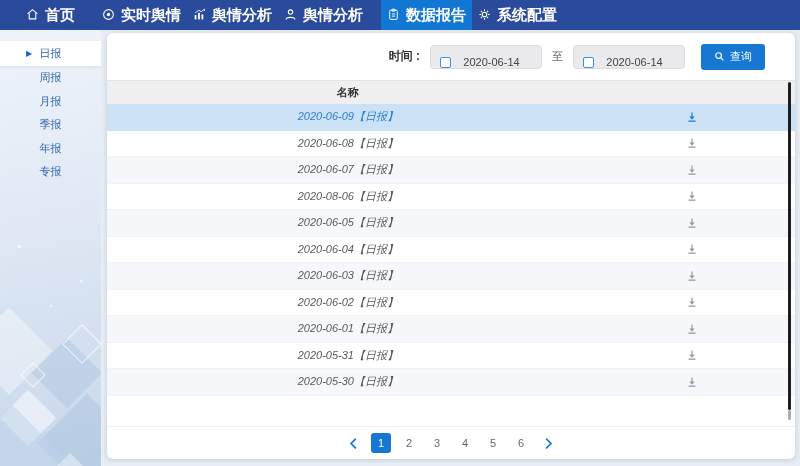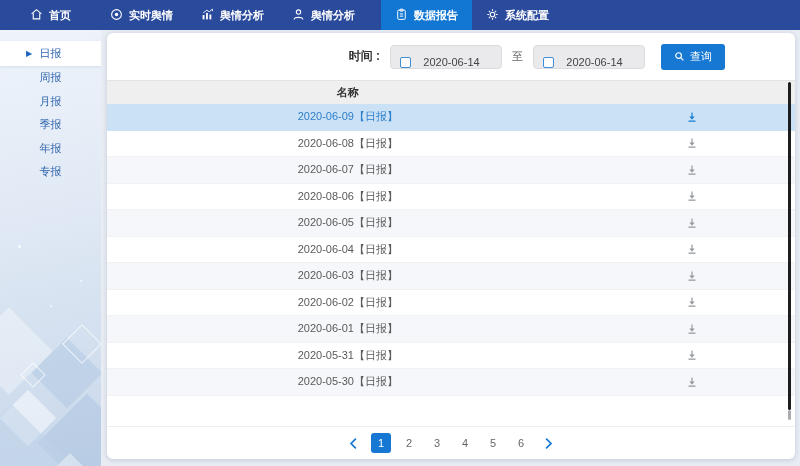--- a/index.html
+++ b/index.html
@@ -11,21 +11,21 @@
     overflow:hidden;
   }
 
   
   .navbar {
     position:absolute; top:0; left:0; width:800px; height:30px;
     background:#2a4a9c; display:flex; align-items:stretch; padding-left:5px;
   }
   .nav-item {
     width:91px; display:flex; align-items:center; justify-content:center;
-    gap:6px; color:#fff; font-size:11px; font-weight:700; cursor:pointer;
+    gap:6px; color:#fff; font-size:15px; font-weight:700; cursor:pointer;
     white-space:nowrap;
   }
   .nav-item.active { background:#1277d3;margin-left:12px; }
   .nav-item svg { flex:0 0 auto; }
 
   
   .sidebar {
     position:absolute; top:30px; left:0; width:101px; height:436px;
     background:linear-gradient(168deg,#eff4fb 0%,#dfe8f4 45%,#c7d7ea 100%);
     overflow:hidden;
@@ -50,21 +50,21 @@
   .card {
     position:absolute; left:107px; top:33px; width:688px; height:426px;
     background:#fff; border-radius:6px; overflow:hidden;
     box-shadow:0 1px 5px rgba(30,50,90,.18);
     display:flex; flex-direction:column;
   }
 
   
   .filter-row {
     height:47px; flex:0 0 auto; display:flex; align-items:center;
-    justify-content:flex-end; padding-right:70px; gap:10px;
+    justify-content:flex-end; padding-right:30px; gap:10px;
   }
   .time-label { font-size:12px; font-weight:700; color:#333; }
   .date-input {
     width:112px; height:24px; background:#eaeaec; border:1px solid #dcdce0;
     border-radius:4px; display:flex; align-items:flex-end; padding:0 9px;
     cursor:pointer;
   }
   .date-icon {
     width:11px; height:11px; border:1px solid #3f8fd8; border-radius:2px;
     background:#fdfdfd; flex:0 0 auto;
@@ -82,21 +82,21 @@
   .table-header {
     height:24px; flex:0 0 auto; background:#efefef; display:flex;
     font-size:11px; font-weight:700; color:#333;
     border-top:1px solid #e4e4e4;
   }
   .col-name { width:70%; display:flex; align-items:center; justify-content:center; }
   .col-op   { width:30%; display:flex; align-items:center; justify-content:center; }
   .table-body { flex:1 1 auto; }
   .row {
     height:26.5px; display:flex; font-size:11px; color:#5a5a5a;
-    border-bottom:1px solid #f1f2f4; cursor:pointer;
+    border-bottom:1px solid #f1f2f4; cursor:pointer;font-style:italic;
   }
   .row.stripe   { background:#f5f7fa;justify-content:center; }
   .row.selected { background:#cbe2f6; color:#2e7ec9; border-bottom-color:#cbe2f6; }
   .dl { color:#979ba0; display:flex; align-items:center; cursor:pointer; }
   .row.selected .dl { color:#1b7fd4; }
 
   
   .scroll-thumb {
     position:absolute; right:4px; top:49px; width:3px; height:328px;
     background:#1d1d1f; border-radius:2px; z-index:5; cursor:grab;

